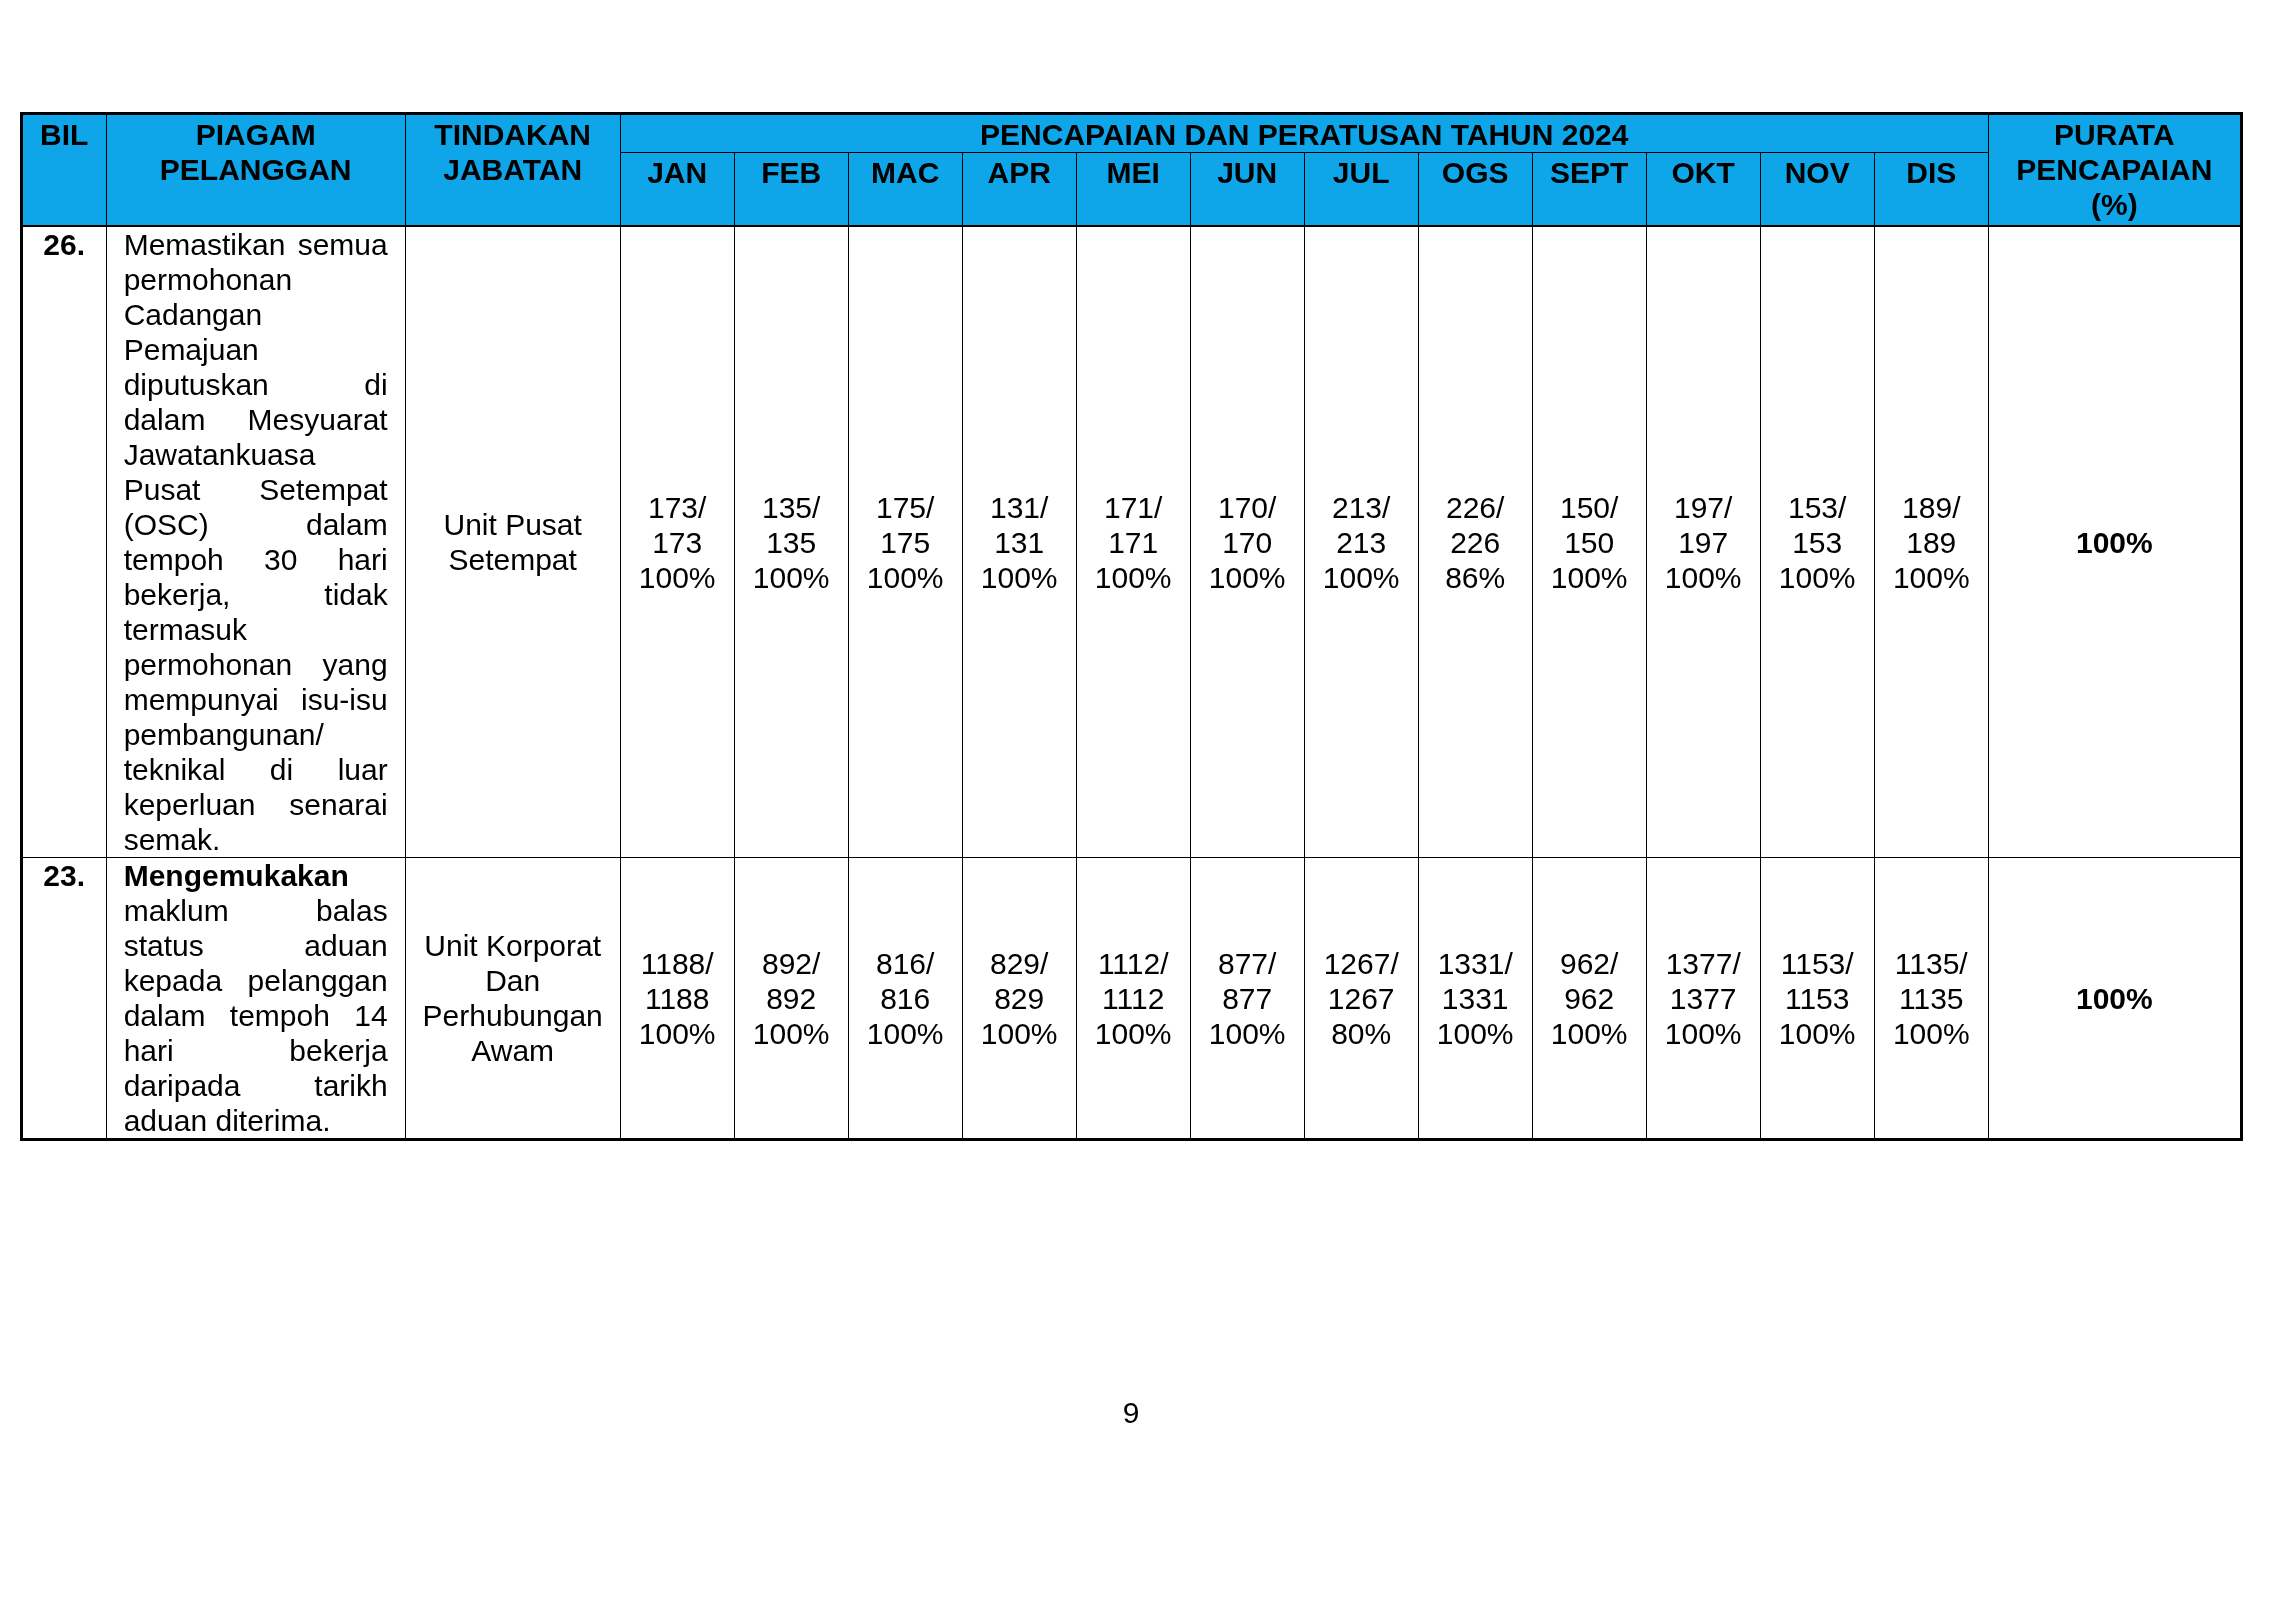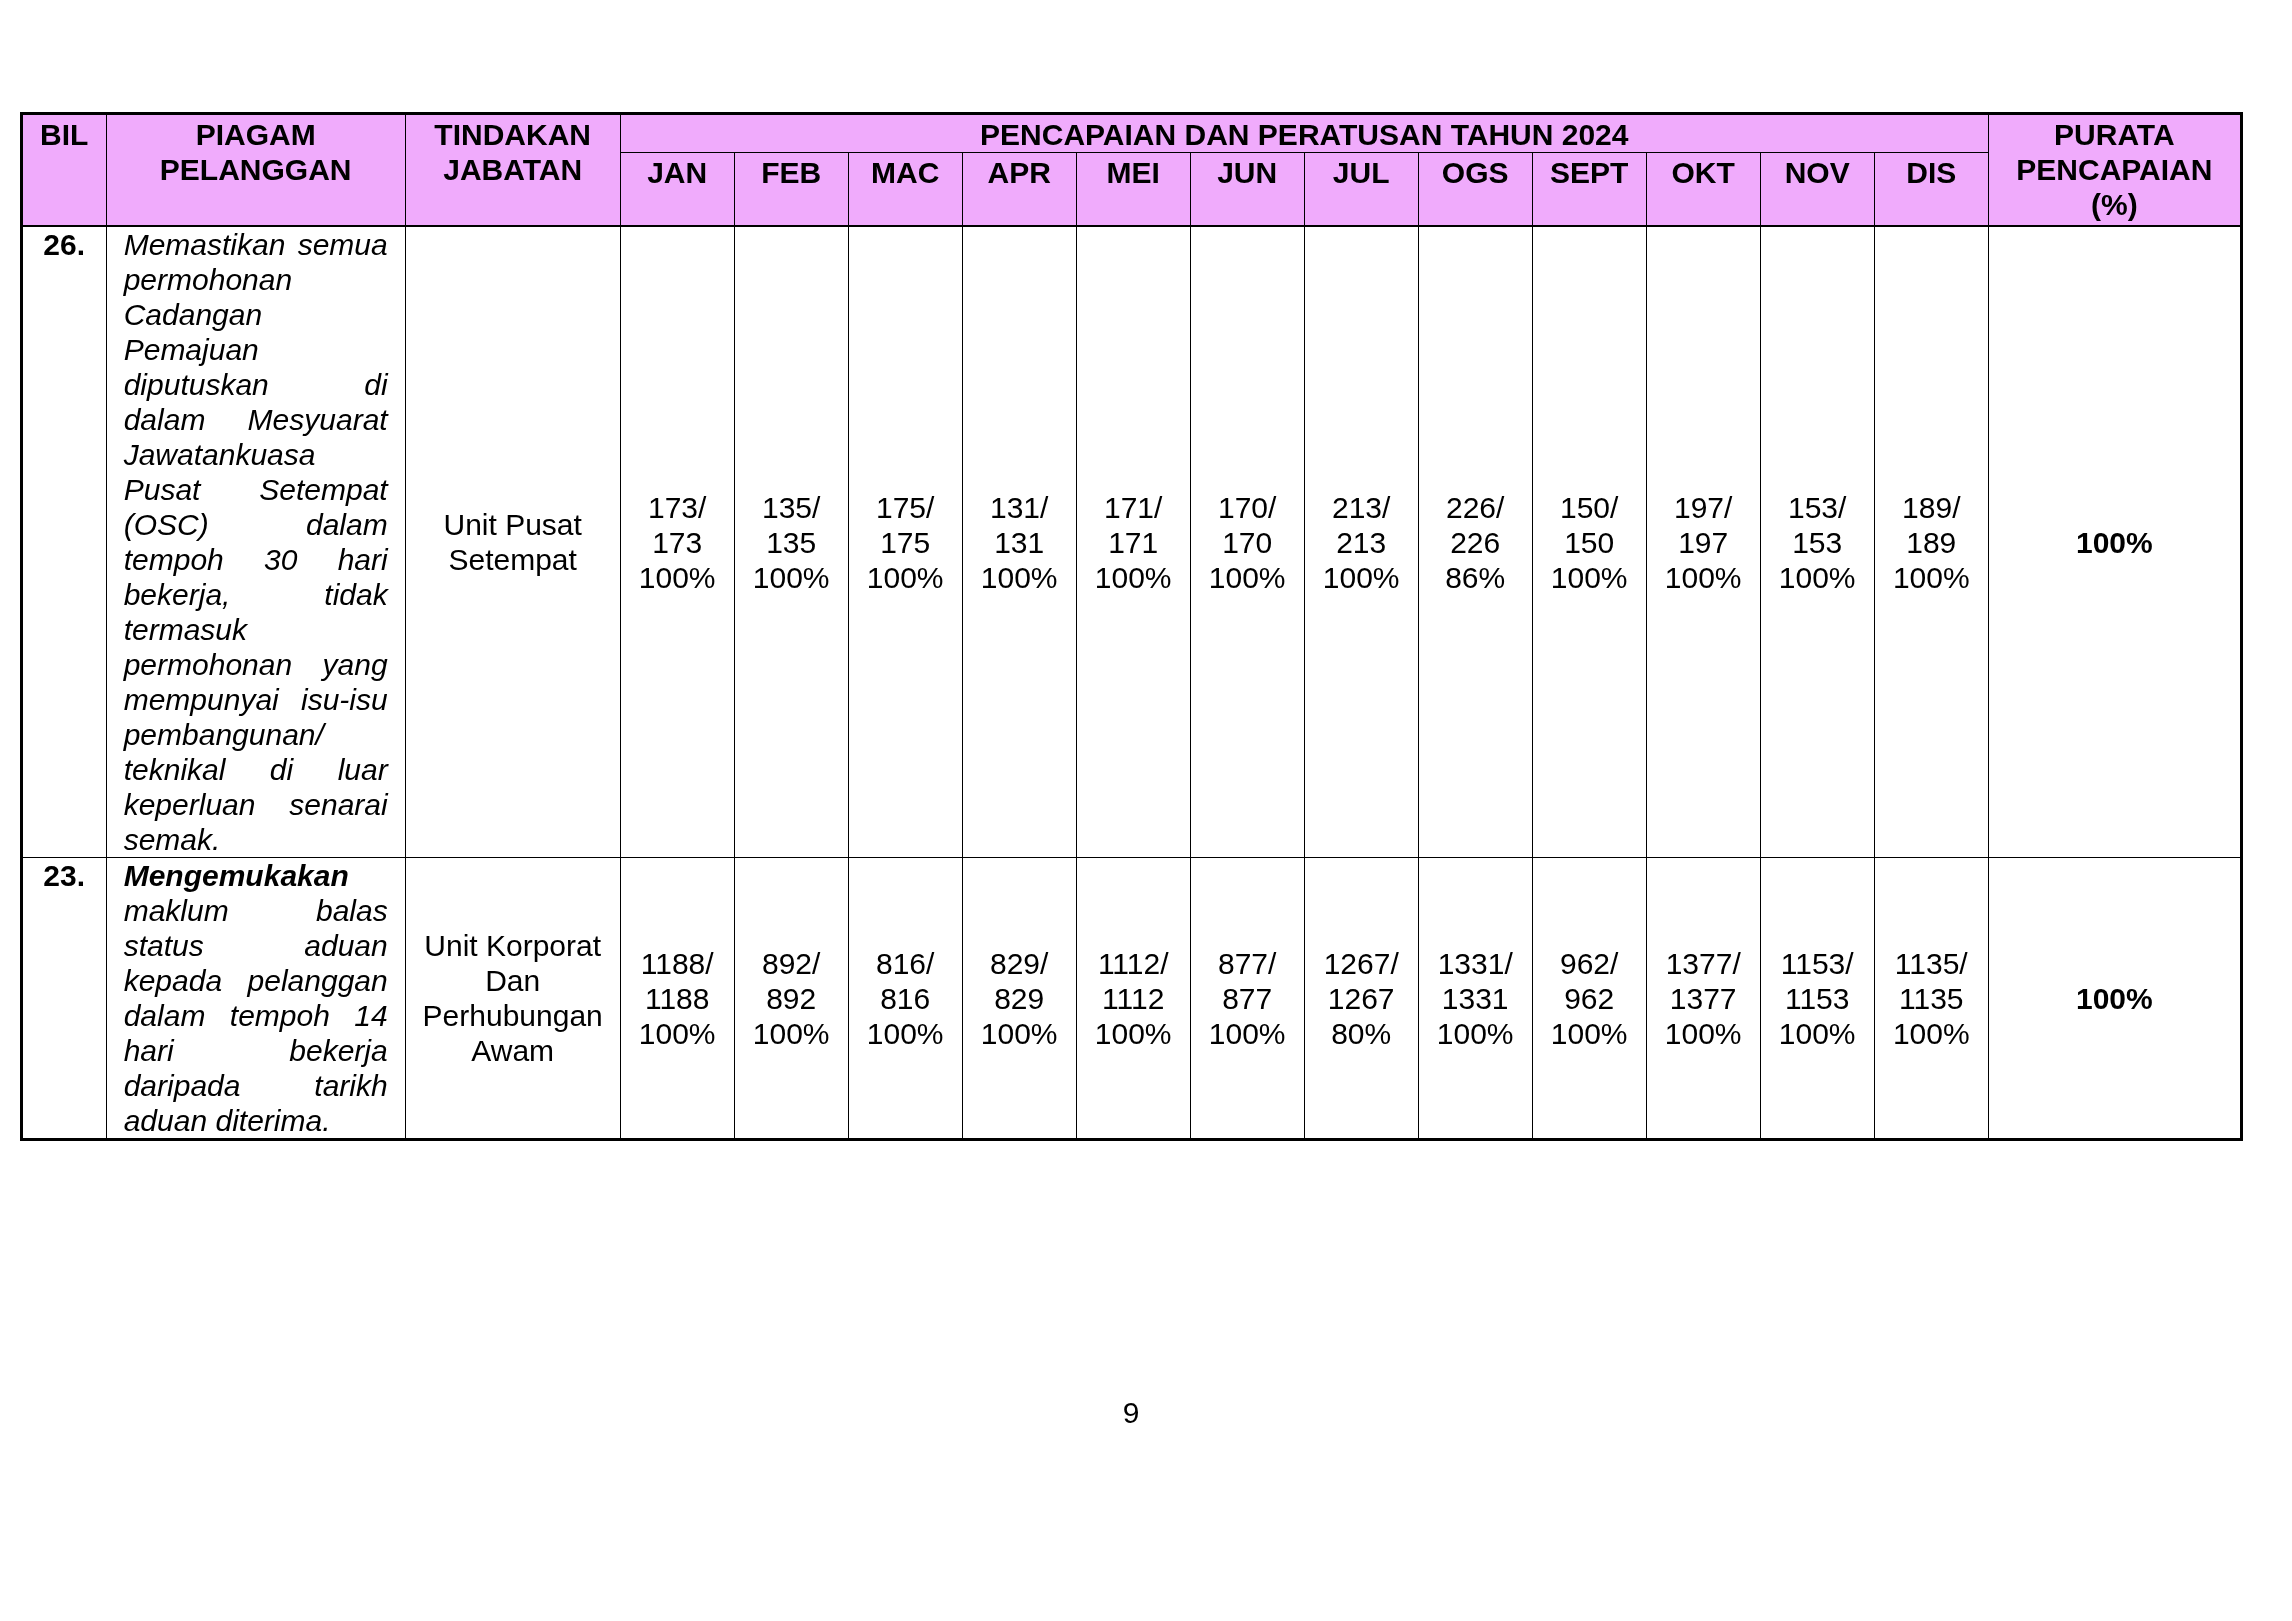--- a/index.html
+++ b/index.html
@@ -21,21 +21,21 @@
     table-layout: fixed;
     border: 3.6px solid #000;
   }
   .report th, .report td {
     border: 1.8px solid #000;
     font-size: 30px;
     line-height: 35px;
     overflow: hidden;
   }
   .report thead th {
-    background: #f0abfc;
+    background: #0ea5e9;
     font-weight: bold;
     text-align: center;
     vertical-align: top;
     padding: 1.8px 3.6px 0 3.6px;
   }
   tr.band-row   { height: 34px; }
   tr.months-row { height: 74px; }
   th.band  { vertical-align: middle; padding-top: 0; margin-top: 16px; }
   th.month { padding-top: 4.5px; }
   .report tbody tr:first-child td { border-top: 2.7px solid #000; }
@@ -46,21 +46,20 @@
   td.bil-cell {
     font-weight: bold;
     text-align: center;
     vertical-align: top;
     padding-top: 0;
   }
   td.charter-cell {
     text-align: justify;
     vertical-align: top;
     padding: 0 17px;
-    font-style: italic;
   }
   .lead { font-weight: bold; }
   td.unit-cell, td.val {
     text-align: center;
     vertical-align: middle;
     white-space: pre-line;
   }
   td.avg {
     text-align: center;
     vertical-align: middle;

